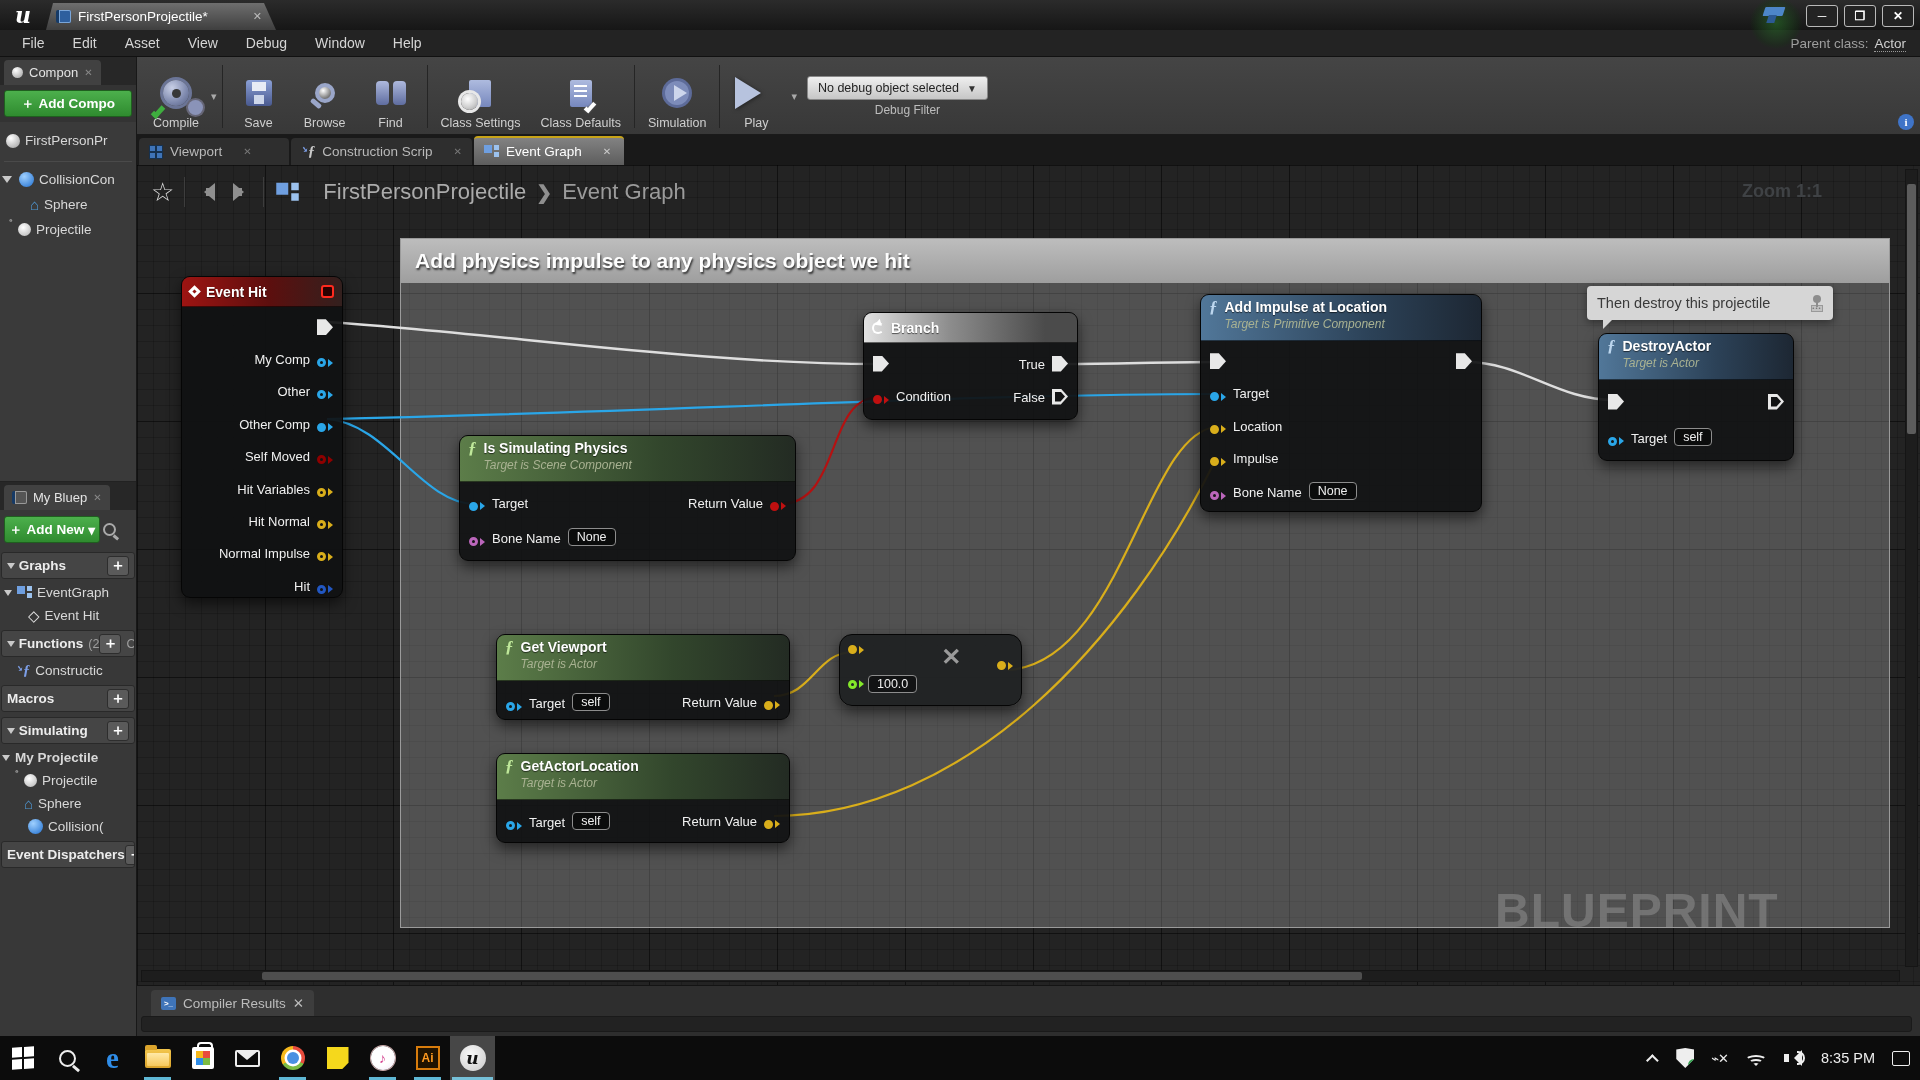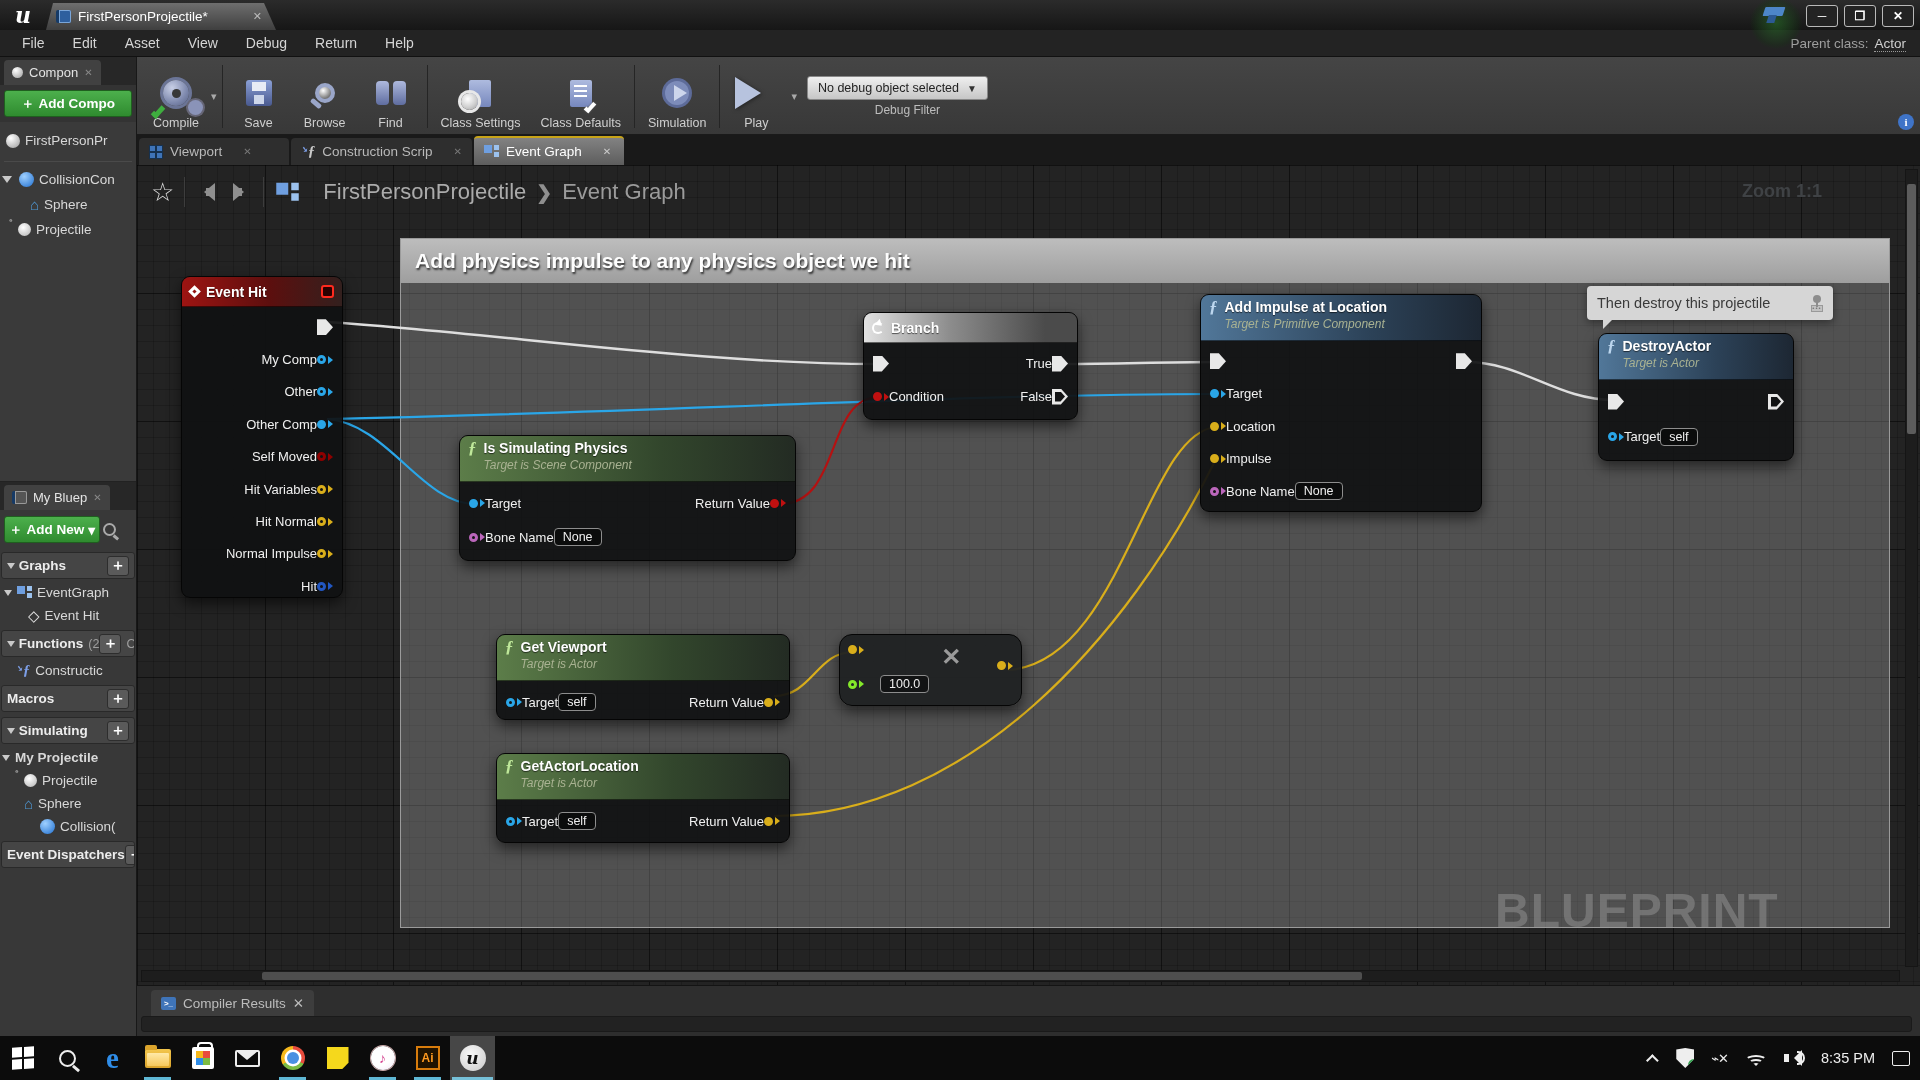--- a/index.html
+++ b/index.html
@@ -151,21 +151,21 @@
   .nhead.gray{background:linear-gradient(90deg,#e2e2e2,#8d8d8d 40%,#4b4b4b 85%);}
   .nhead.blue{background:linear-gradient(90deg,#517799,#2c4258 60%,#1d2733);}
   .diamond{width:9px;height:9px;border:3px solid #fff;transform:rotate(45deg);background:transparent;flex:none;}
   .fhead{font-family:"Liberation Serif",serif;font-style:italic;font-weight:bold;font-size:17px;margin-top:-2px;}
   .fhead.g{color:#bfe89a;} .fhead.b{color:#bcd6ee;}
   .delegate{margin-left:auto;width:13px;height:13px;border:2.5px solid #ff2a1e;border-radius:3px;background:#2a0000;flex:none;}
   .branch-ic{width:12px;height:12px;border:2.5px solid #fff;border-right-color:transparent;border-radius:50%;position:relative;flex:none;}
   .branch-ic::after{content:"";position:absolute;right:-4px;top:-3px;border:4px solid transparent;border-left:6px solid #fff;transform:rotate(40deg);}
   .nbody{padding:4px 0 6px 0;}
   .pin-row{display:flex;align-items:center;height:var(--rowh,33px);padding:0 9px;}
-  .pin-cell{display:flex;align-items:center;min-width:0;}
+  .pin-cell{display:flex;align-items:flex-end;gap:7px;min-width:0;}
   .pin-cell.r{margin-left:auto;}
   .pin-label{font-size:13px;color:#f0f0f0;white-space:nowrap;}
   .dot-wrap{display:flex;align-items:center;}
   .dot{width:9px;height:9px;border:3px solid var(--c);border-radius:50%;}
   .dot.filled{background:var(--c);}
   .tail{width:0;height:0;border-top:4px solid transparent;border-bottom:4px solid transparent;border-left:5px solid var(--c);margin-left:2px;}
   .exec-shape{width:16px;height:16px;background:var(--c);clip-path:polygon(0 0,55% 0,100% 50%,55% 100%,0 100%);position:relative;display:inline-block;}
   .exec-shape.hollow::after{content:"";position:absolute;inset:3px;background:#121314;clip-path:polygon(0 0,55% 0,100% 50%,55% 100%,0 100%);}
   .pin-field{border:1.4px solid #8d8d8d;border-radius:4px;background:rgba(0,0,0,.45);color:#eee;font-size:12.5px;padding:1px 8px;white-space:nowrap;}
   .node.compact{border-radius:13px;background:rgba(32,34,35,.95);}
@@ -254,21 +254,21 @@
       <div class="winbtn">✕</div>
     </div>
   </div>
 
   <div class="menubar">
     <span class="menu-item">File</span>
     <span class="menu-item">Edit</span>
     <span class="menu-item">Asset</span>
     <span class="menu-item">View</span>
     <span class="menu-item">Debug</span>
-    <span class="menu-item">Return</span>
+    <span class="menu-item">Window</span>
     <span class="menu-item">Help</span>
     <span class="parent-class">
       <span>Parent class:</span><b>Actor</b>
     </span>
   </div>
 
   <div class="main">
 
     <div class="left-col">
       <div class="panel-tabrow">
@@ -350,21 +350,21 @@
           <span>My Projectile</span>
         </div>
         <div class="tree-row" style="padding-left:24px">
           <span class="proj-ic"></span>
           <span>Projectile</span>
         </div>
         <div class="tree-row" style="padding-left:24px">
           <span class="house">⌂</span>
           <span>Sphere</span>
         </div>
-        <div class="tree-row" style="padding-left:40px">
+        <div class="tree-row" style="padding-left:28px">
           <span class="sphere-b"></span>
           <span>Collision(</span>
         </div>
         <div class="sec-head">
           <span>Event Dispatchers</span>
           <span class="plus-btn">＋</span>
         </div>
       </div>
     </div>
 
@@ -802,21 +802,21 @@
             <span class="dot-wrap">
                 <span class="dot filled" style="--c:#d9ae1b"></span>
                 <span class="tail" style="--c:#d9ae1b"></span>
               </span>
           </span>
           <span class="cpin" style="left:8px;top:40px">
             <span class="dot-wrap">
                 <span class="dot" style="--c:#84e82a"></span>
                 <span class="tail" style="--c:#84e82a"></span>
               </span>
-            <span class="pin-field" style="margin-left:16px">100.0</span>
+            <span class="pin-field" style="margin-left:4px">100.0</span>
           </span>
           <span class="cpin" style="right:8px;top:26px">
             <span class="dot-wrap">
                 <span class="dot filled" style="--c:#d9ae1b"></span>
                 <span class="tail" style="--c:#d9ae1b"></span>
               </span>
           </span>
         </div>
 
         <div class="node" style="left:359px;top:588px;width:294px;height:90px">

